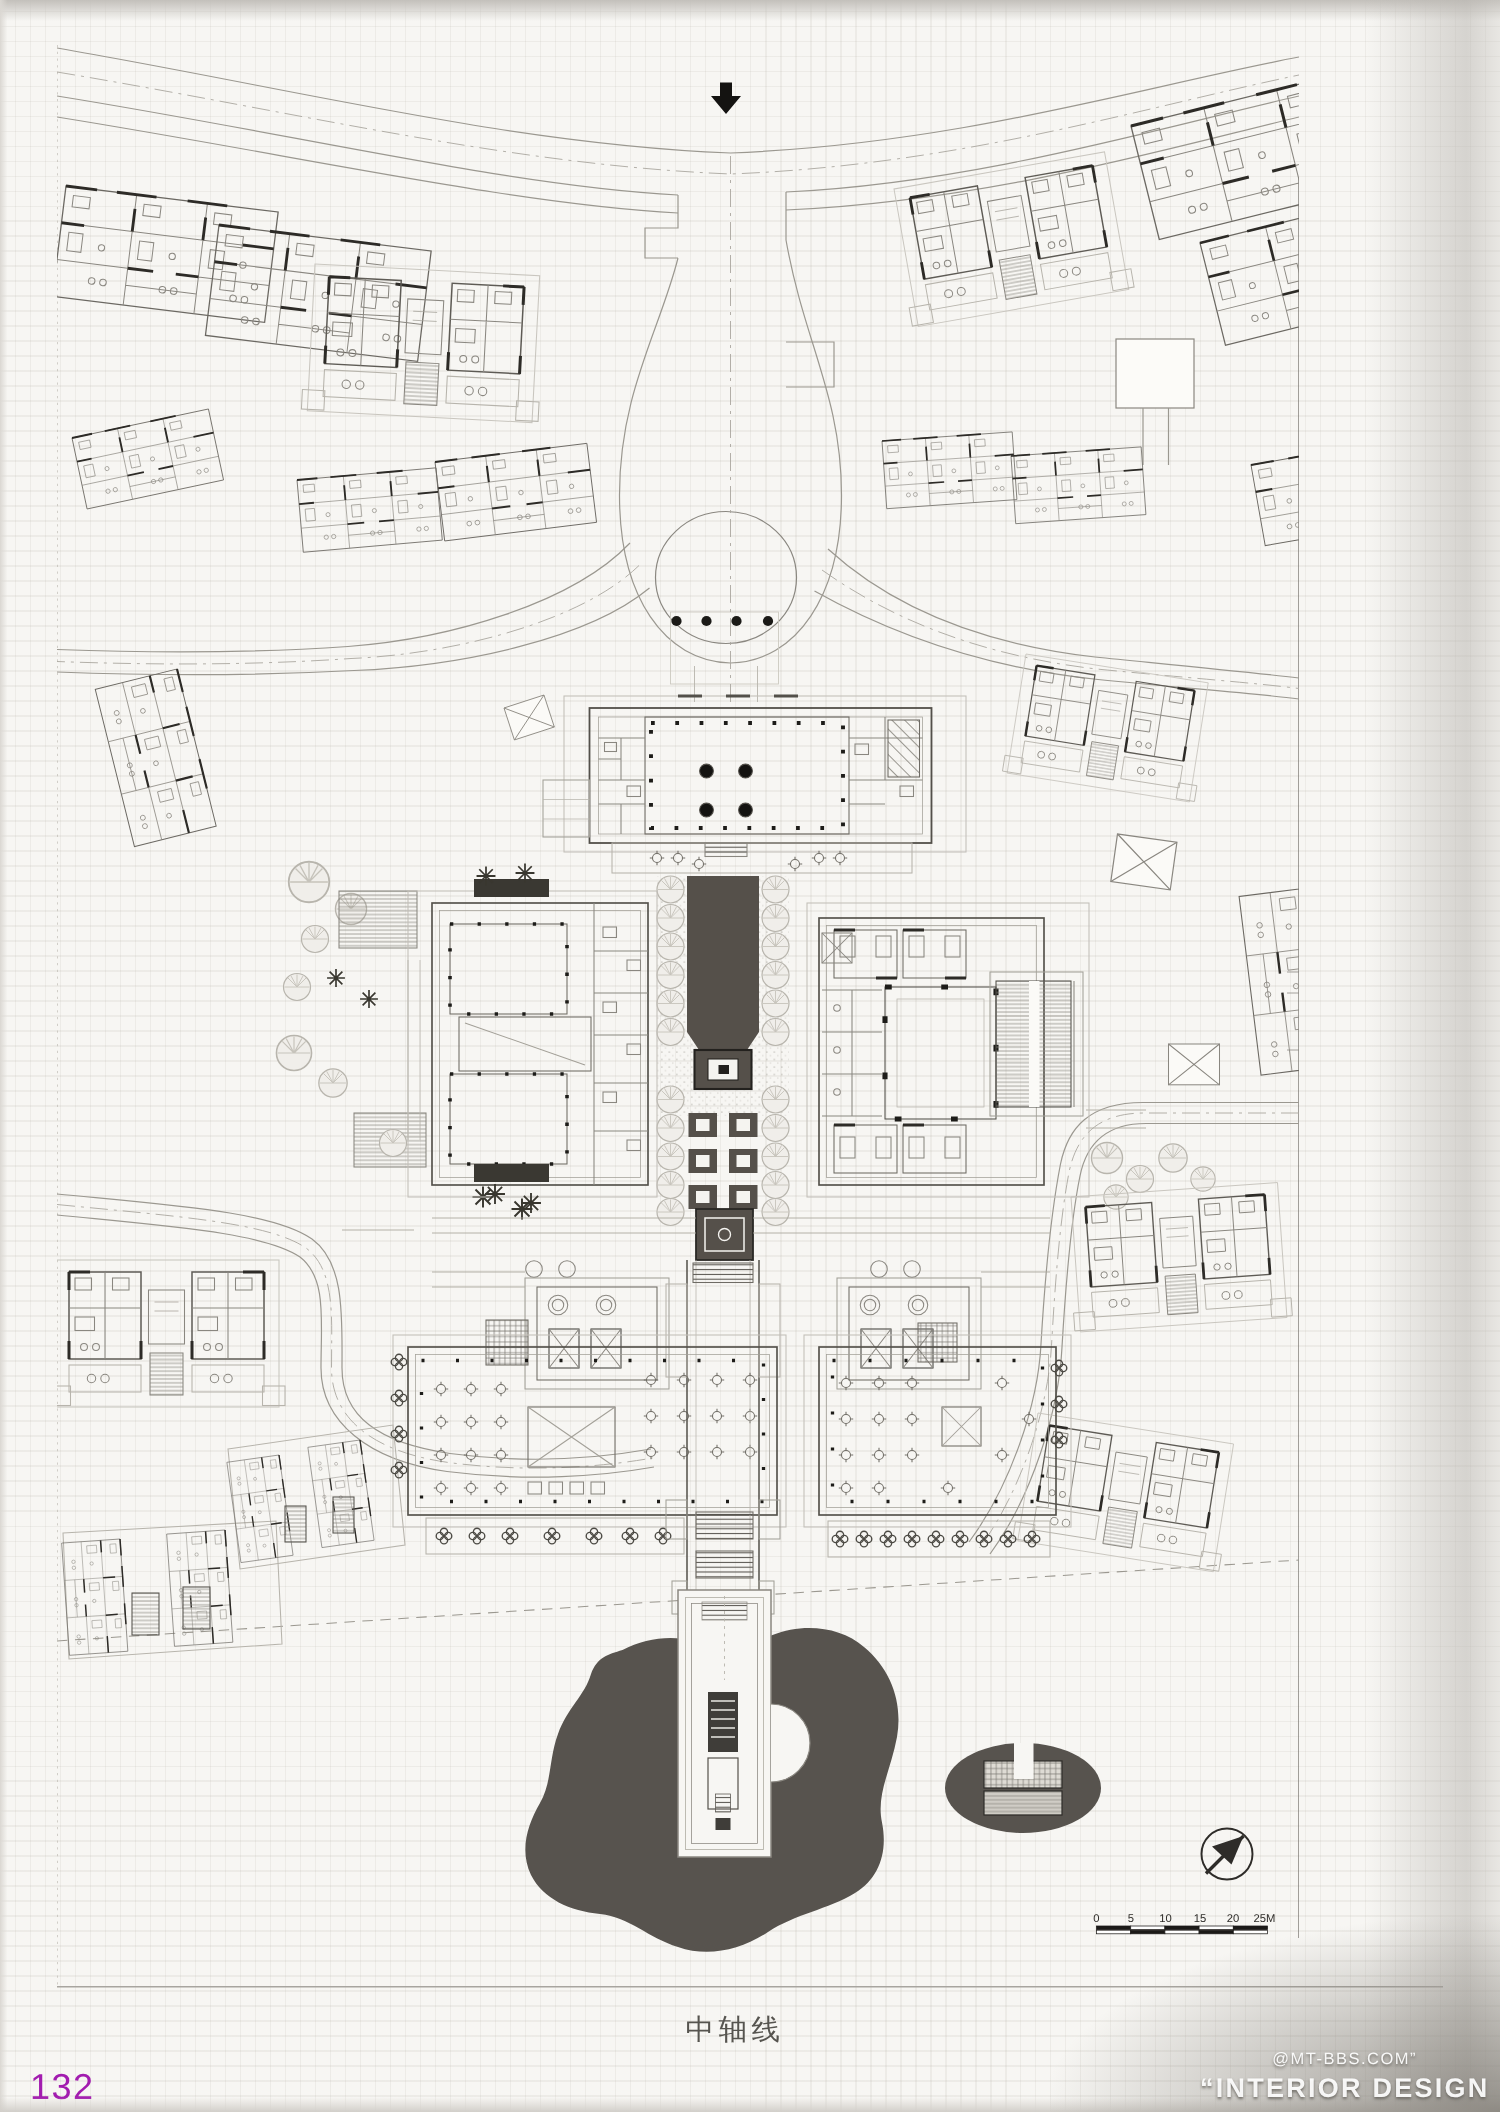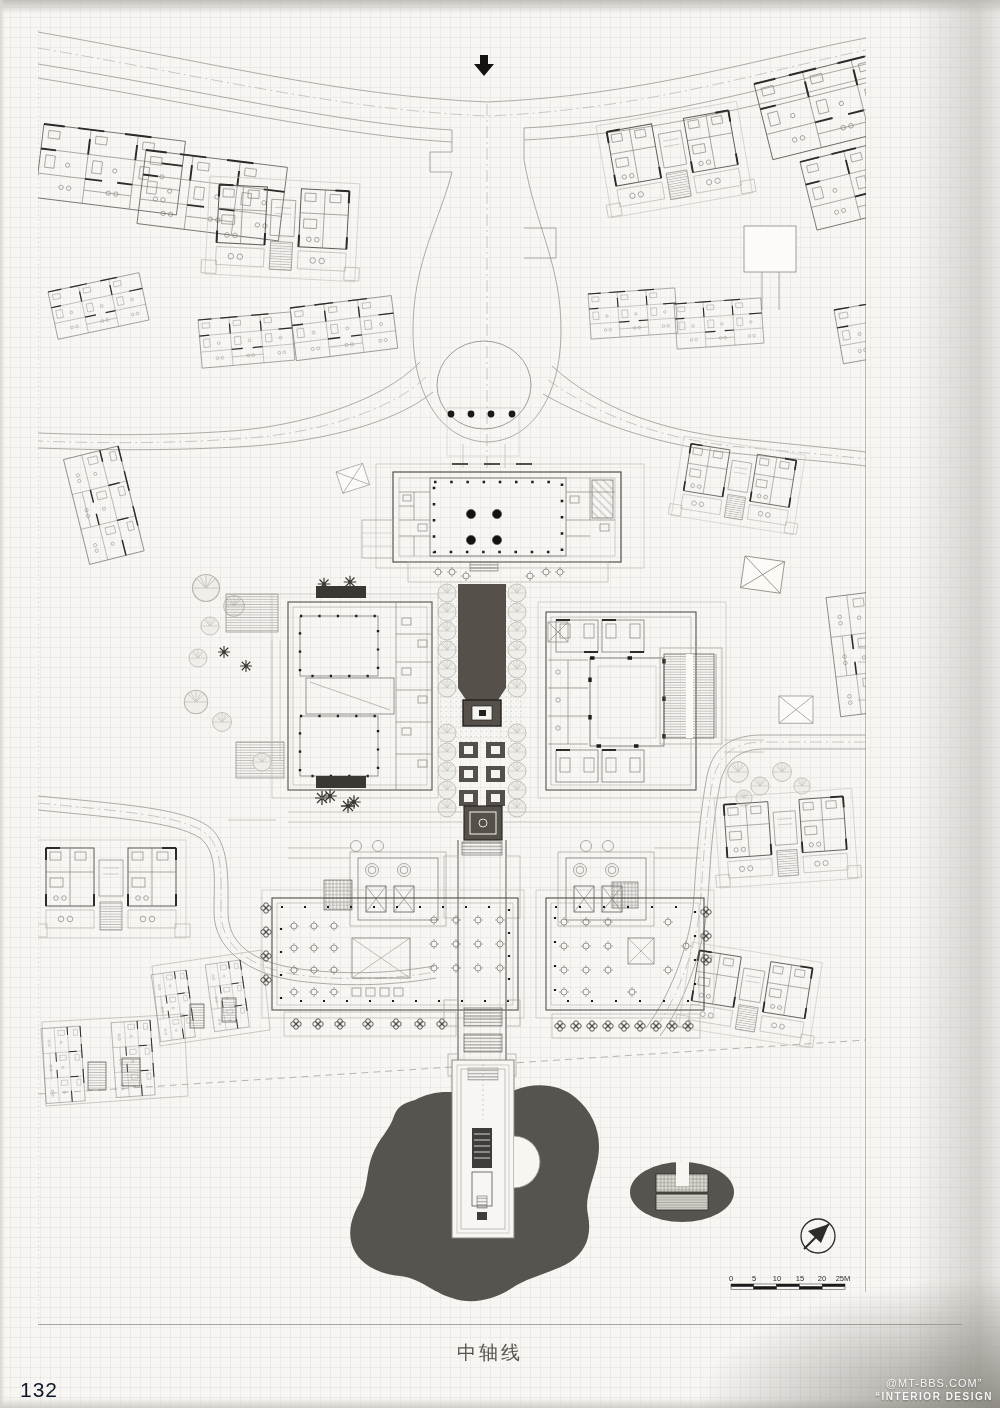--- a/index.html
+++ b/index.html
@@ -14,27 +14,27 @@
     background:linear-gradient(#c3c0bb, rgba(195,192,187,0));}
   .edge-left{position:absolute;left:0;top:0;width:5px;height:100%;
     background:linear-gradient(90deg,#dbd8d3, rgba(219,216,211,0));}
   .edge-right{position:absolute;right:0;top:0;width:90px;height:100%;
     background:linear-gradient(90deg, rgba(200,197,192,0), rgba(186,183,178,.55) 75%, rgba(205,202,197,.35));}
   .edge-bottom{position:absolute;left:0;bottom:0;width:100%;height:10px;
     background:linear-gradient(rgba(200,197,192,0), #d2cfca);}
   .corner-br{position:absolute;right:0;bottom:0;width:300px;height:130px;
     background:radial-gradient(ellipse at 100% 100%, rgba(125,121,114,.8), rgba(125,121,114,0) 72%);}
   .bottom-rule{position:absolute;left:38px;top:1324px;width:924px;height:1px;background:#a8a5a0;}
-  .page-number{position:absolute;left:20px;top:1378px;font-size:21px;color:#0f172a;letter-spacing:1px;}
+  .page-number{position:absolute;left:20px;top:1378px;font-size:24px;color:#a21caf;letter-spacing:1px;}
   .plan-caption{position:absolute;left:380px;top:1340px;width:220px;text-align:center;
     font-size:19px;color:#56544f;letter-spacing:3px;}
   .watermark{position:absolute;right:7px;bottom:5px;text-align:center;line-height:1.25;
     color:rgba(255,255,255,.93);text-shadow:0 1px 2px rgba(105,102,96,.95);}
   .watermark .l1{font-size:11px;letter-spacing:1px;}
-  .watermark .l2{font-size:10px;letter-spacing:1.5px;font-weight:bold;}
+  .watermark .l2{font-size:18px;letter-spacing:1.5px;font-weight:bold;}
 </style>
 </head>
 <body>
 
 <div class="paper-grid"></div>
 
 <svg class="plan" width="1000" height="1408" viewBox="0 0 1000 1408">
 <defs>
   <clipPath id="clipPlan">
         <rect x="38" y="0" width="828" height="1325"></rect>

